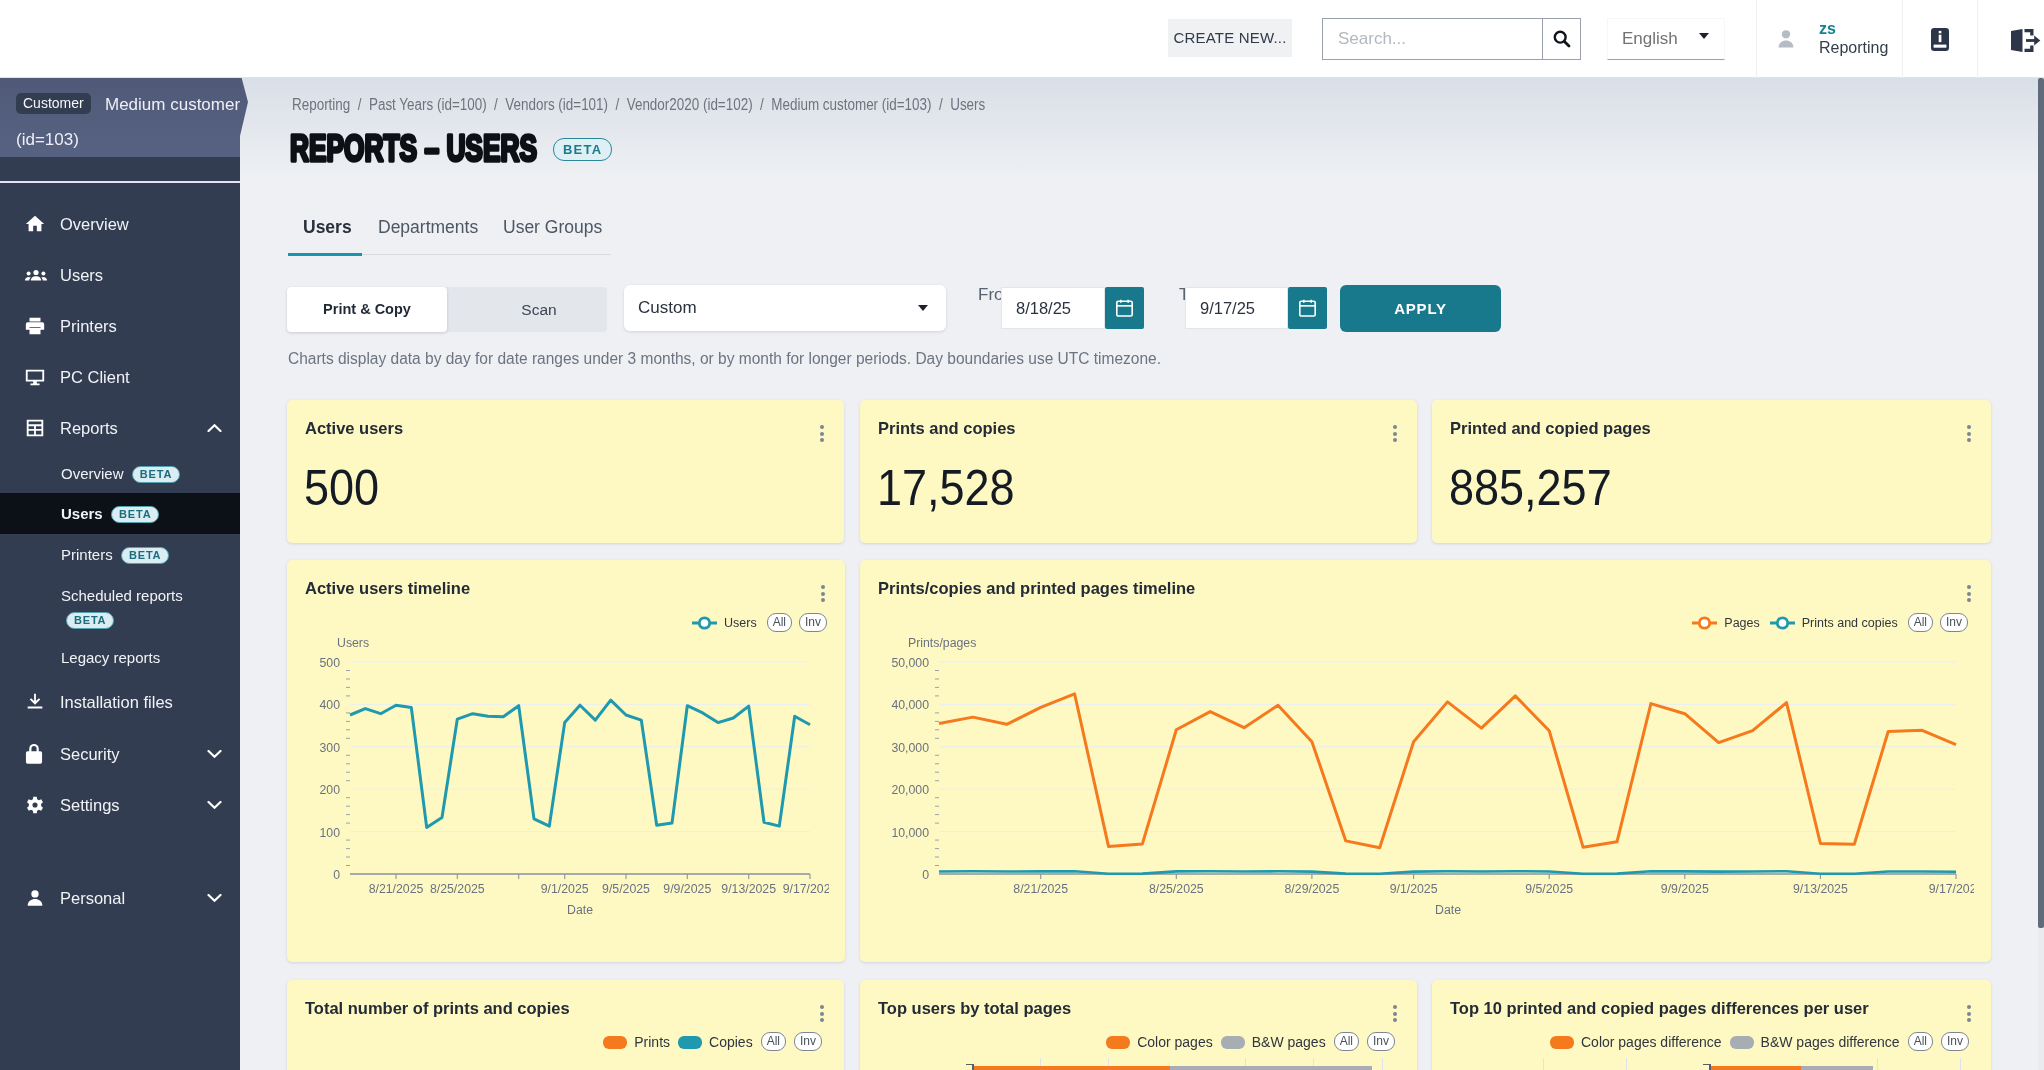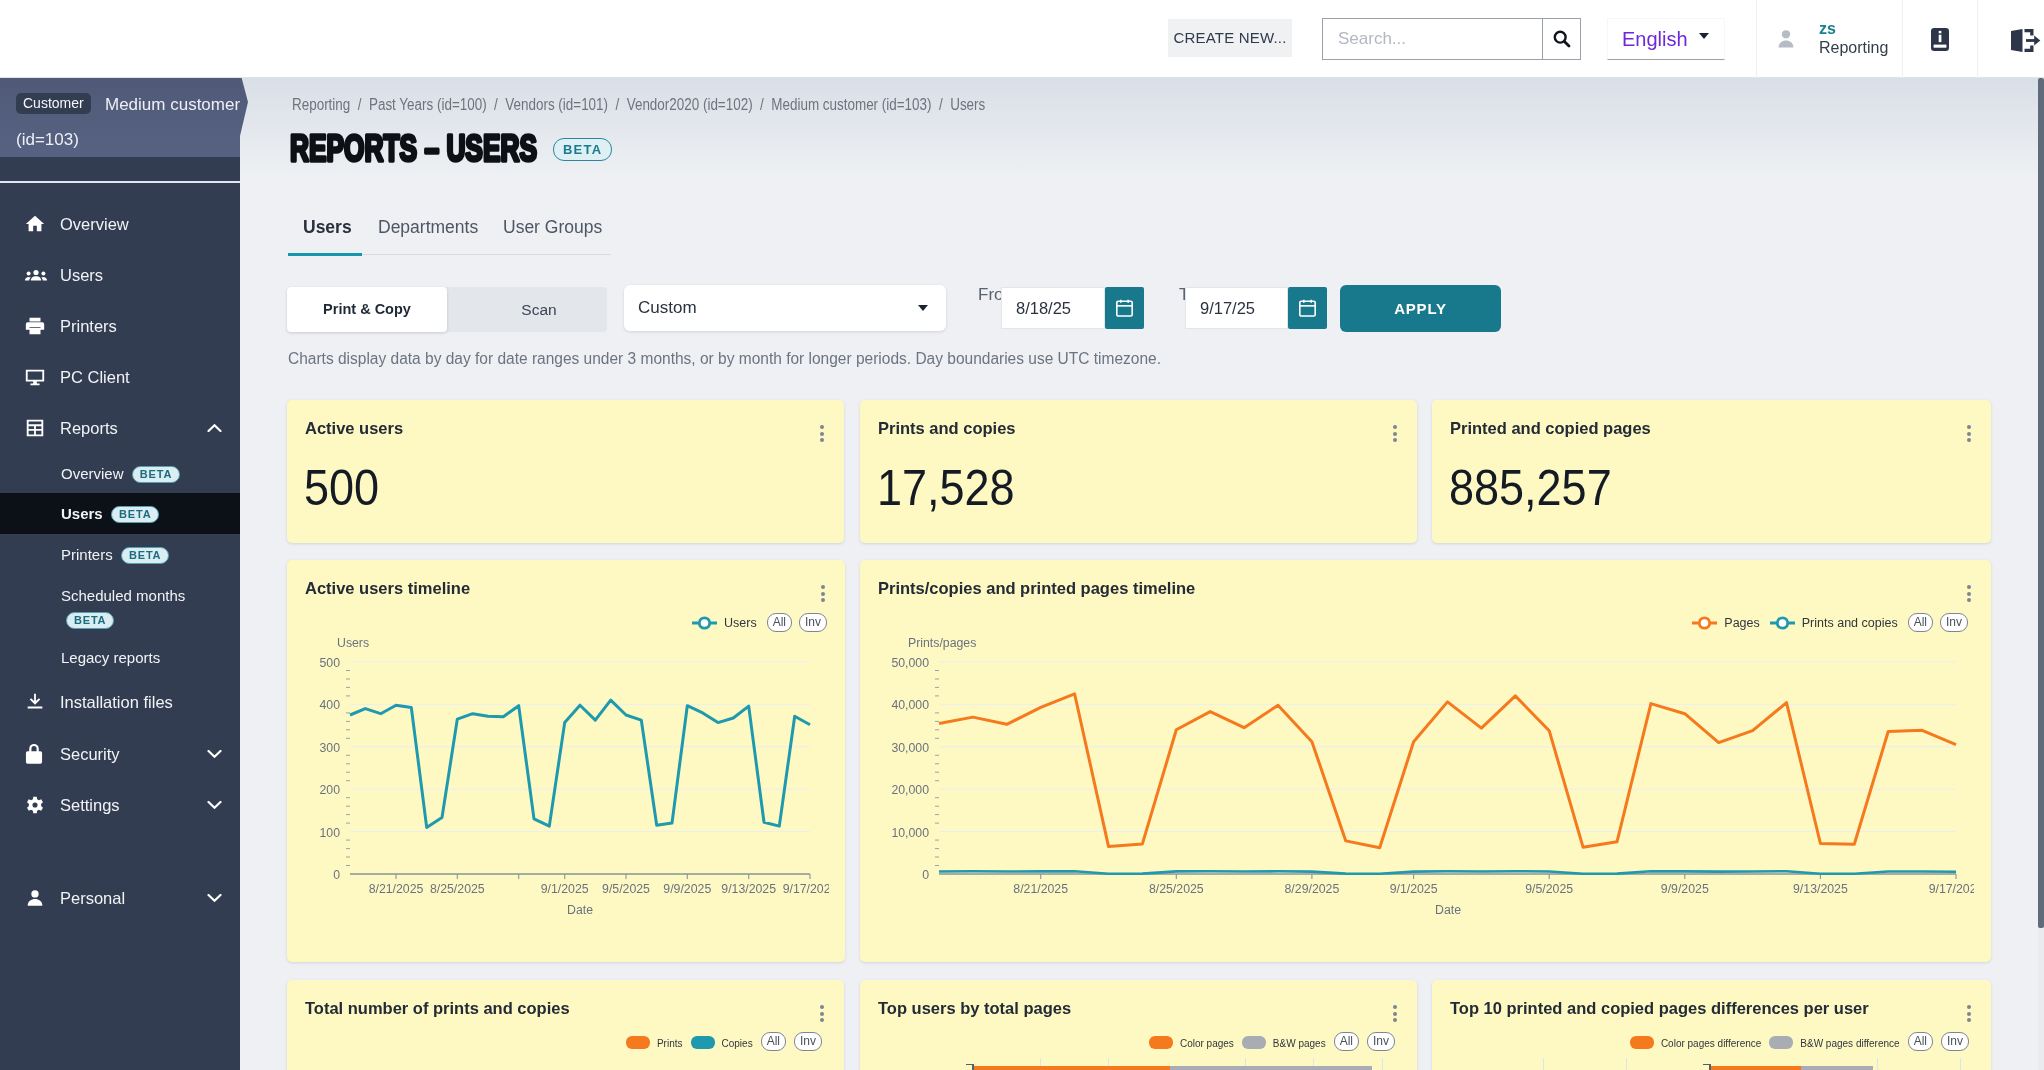--- a/index.html
+++ b/index.html
@@ -4,21 +4,21 @@
 <style>
 * { margin:0; padding:0; box-sizing:border-box; }
 body { font-family:"Liberation Sans",sans-serif; }
 #root { position:relative; width:2044px; height:1070px; overflow:hidden; background:#eef0f3; }
 #root::before { content:''; position:absolute; top:78px; left:0; width:2044px; height:100px; background:linear-gradient(180deg,#d9dfe7 0%, rgba(238,240,243,0) 100%); }
 
 .topbar { position:absolute; top:0; left:0; width:2044px; height:78px; background:#fff; border-bottom:1px solid #e0e3e8; z-index:20; }
 .createnew { position:absolute; left:1168px; top:19px; width:124px; height:38px; background:#f0f1f3; color:#2f3b4c; font-size:15px; letter-spacing:.2px; text-align:center; line-height:38px; }
 .searchbox { position:absolute; left:1322px; top:18px; width:221px; height:42px; background:#fff; border:1px solid #9aa1ab; color:#b2b8bf; font-size:17px; line-height:40px; padding-left:15px; }
 .searchbtn { position:absolute; left:1542px; top:18px; width:39px; height:42px; background:#fff; border:1px solid #9aa1ab; }
-.langsel { position:absolute; left:1607px; top:18px; width:118px; height:42px; background:#fff; border:1px solid #f6f7f9; border-bottom:1px solid #9aa1ab; color:#6d28d9; font-size:20px; line-height:40px; padding-left:14px; }
+.langsel { position:absolute; left:1607px; top:18px; width:118px; height:42px; background:#fff; border:1px solid #f6f7f9; border-bottom:1px solid #9aa1ab; color:#737373; font-size:17px; line-height:40px; padding-left:14px; }
 .tridown { position:absolute; width:0; height:0; border-left:5.5px solid transparent; border-right:5.5px solid transparent; border-top:6.5px solid #1c222b; }
 .tbdiv { position:absolute; top:0; width:1px; height:78px; background:#eef0f2; }
 .zs { position:absolute; left:1819px; top:20px; color:#19808f; font-weight:bold; font-size:16px; }
 .reporting { position:absolute; left:1819px; top:39px; color:#333e4b; font-size:16px; }
 
 .sidebar { position:absolute; top:78px; left:0; width:240px; height:992px; background:#333d51; z-index:5; }
 .banner { position:absolute; top:68px; left:0; width:248px; height:89px; background:linear-gradient(180deg,#4f5977, #576181); clip-path:polygon(0 0,239px 0,248px 34px,240px 68px,240px 103px,0 103px); z-index:6; }
 .bannersep { position:absolute; top:181px; left:0; width:240px; height:2px; background:#e2e5ee; z-index:7; }
 .custchip { position:absolute; left:16px; top:25px; background:#333d52; color:#f4f6f8; font-size:14px; padding:2px 7px 3px; border-radius:5px; }
 .bannertxt { color:#eef0f5; font-size:17px; position:absolute; }
@@ -49,21 +49,21 @@
 .card { position:absolute; background:#fef9c3; border-radius:5px; box-shadow:0 1px 3px rgba(25,35,50,.13); z-index:2;padding-left:46px; }
 .ctitle { position:absolute; left:18px; top:19px; font-size:16.5px; font-weight:bold; color:#222b36; }
 .kebab { position:absolute; right:20px; top:25px; width:4px; }
 .kebab i { display:block; width:4px; height:4px; border-radius:50%; background:#7e8692; margin-bottom:2.5px; }
 .bignum { position:absolute; left:17px; top:63px; font-size:50px; line-height:50px; color:#141b24; transform:scaleX(.9); transform-origin:0 0; }
 .legend { position:absolute; top:53px; right:18px; display:flex; align-items:center; gap:7px; z-index:3; }
 .legend .txt { font-size:12.5px; color:#30363f; margin-right:3px; }
 .pill { border:1.4px solid #7e8692; border-radius:9px; color:#4a525e; font-size:12px; padding:1px 5px 2px; background:#fff; }
 .swatch { display:inline-block; width:24px; height:13px; border-radius:6px; margin-right:7px; vertical-align:-2px; }
 .legend2 { position:absolute; top:52px; right:22px; display:flex; align-items:center; gap:8px; z-index:3; }
-.legend2 .txt { font-size:10px; color:#30363f; }
+.legend2 .txt { font-size:14px; color:#30363f; }
 
 .sbtrack { position:absolute; left:2038px; top:78px; width:6px; height:992px; background:#e9ebee; z-index:30; }
 .sbthumb { position:absolute; left:2038px; top:78px; width:6px; height:850px; background:#5f6a7a; border-radius:2px; z-index:31; }
 </style>
 </head>
 <body>
 <div id="root">
 
 <div class="topbar">
   <div class="createnew">CREATE NEW...</div>
@@ -154,21 +154,21 @@
   <div class="smi" style="top:453px;">
         <span class="lbl">Overview&nbsp;&nbsp;<span class="betapill">BETA</span></span>
       </div>
   <div class="smi" style="top:493px; height:41px; background:#0c1118;">
         <span class="lbl" style="font-weight:bold;">Users&nbsp;&nbsp;<span class="betapill">BETA</span></span>
       </div>
   <div class="smi" style="top:534px;">
         <span class="lbl">Printers&nbsp;&nbsp;<span class="betapill">BETA</span></span>
       </div>
   <div class="smi" style="top:575px; height:62px;">
-        <span class="lbl" style="top:20px;">Scheduled months</span>
+        <span class="lbl" style="top:20px;">Scheduled reports</span>
         <span style="position:absolute; left:66px; top:36px;"><span class="betapill">BETA</span></span>
       </div>
   <div class="smi" style="top:636px;">
         <span class="lbl">Legacy reports</span>
       </div>
 
   <div class="mi" style="top:676px;">
     <svg class="icon" width="22" height="22" viewBox="0 0 24 24">
           <path d="M11 3 h2 v8 l3.2-3.2 1.5 1.5 L12 15 6.3 9.3 7.8 7.8 11 11 Z M4 17 h16 v2 H4 Z" fill="#fff"></path>
         </svg>

